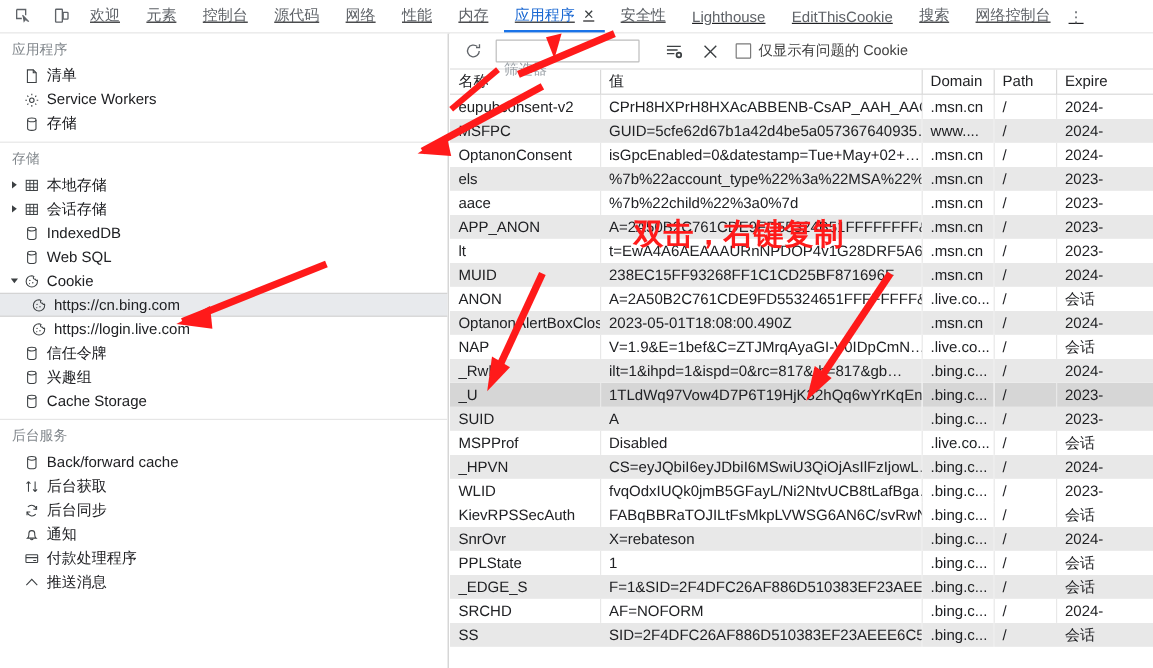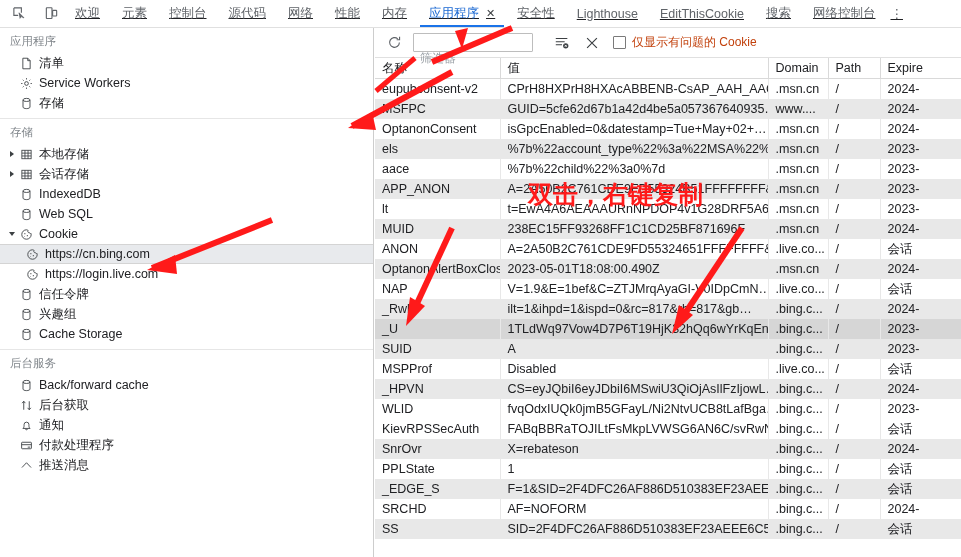--- a/index.html
+++ b/index.html
@@ -80,21 +80,21 @@
     border:0;outline:0;width:100%;font-size:12px;color:#202124;background:transparent;
     font-family:"Liberation Sans","DejaVu Sans",sans-serif;
     margin-top:30px;
   }
   .filterbox input::placeholder{color:#9aa0a6;}
   .chkwrap{display:flex;align-items:center;margin-left:10px;}
   .chkbox{
     width:11px;height:11px;border:1px solid #7a7a7a;border-radius:1px;background:#fff;
     margin-right:6px;flex:0 0 auto;
   }
-  .chklabel{font-size:12px;color:#c2410c;white-space:nowrap;}
+  .chklabel{font-size:12px;color:#404040;white-space:nowrap;}
 
   
   .tablewrap{height:499px;overflow:hidden;}
   table.ck{border-collapse:collapse;table-layout:fixed;width:586px;font-size:12.5px;}
   table.ck th{
     font-weight:normal;text-align:left;color:#202124;background:#ffffff;
     height:20px;padding:0 0 0 7px;border-right:1px solid #d9d9d9;
     border-bottom:1px solid #d9d9d9;white-space:nowrap;overflow:hidden;
     font-size:12.5px;
   }
@@ -354,20 +354,32 @@
     </div>
     <div class="tree-item">
       <span class="tw"></span>
       <span class="ti">
         <svg width="13" height="13" viewBox="0 0 16 16" fill="none" stroke="currentColor" stroke-width="1.1">
           <path d="M4.6 13.2V2.8M4.6 2.8L2.6 5.1M4.6 2.8l2 2.3"></path>
           <path d="M11.4 2.8v10.4M11.4 13.2l2-2.3M11.4 13.2l-2-2.3"></path>
         </svg>
       </span>
       <span class="tl">后台获取</span>
+    </div>
+    <div class="tree-item">
+      <span class="tw"></span>
+      <span class="ti">
+        <svg width="13" height="13" viewBox="0 0 16 16" fill="none" stroke="currentColor" stroke-width="1.1">
+          <path d="M12.7 6.6A5 5 0 0 0 4 4.3"></path>
+            <path d="M3.3 9.4a5 5 0 0 0 8.7 2.3"></path>
+          <path d="M12.9 3.2v3.4H9.6"></path>
+            <path d="M3.1 12.8V9.4h3.3"></path>
+        </svg>
+      </span>
+      <span class="tl">后台同步</span>
     </div>
     <div class="tree-item">
       <span class="tw"></span>
       <span class="ti">
         <svg width="13" height="13" viewBox="0 0 16 16" fill="none" stroke="currentColor" stroke-width="1.1">
           <path d="M3.6 11.6h8.8c-1.1-.9-1.4-2-1.4-3.4V6.9a3 3 0 0 0-6 0v1.3c0 1.4-.3 2.5-1.4 3.4z"></path>
           <path d="M6.6 12.3a1.5 1.5 0 0 0 2.8 0"></path>
         </svg>
       </span>
       <span class="tl">通知</span>

